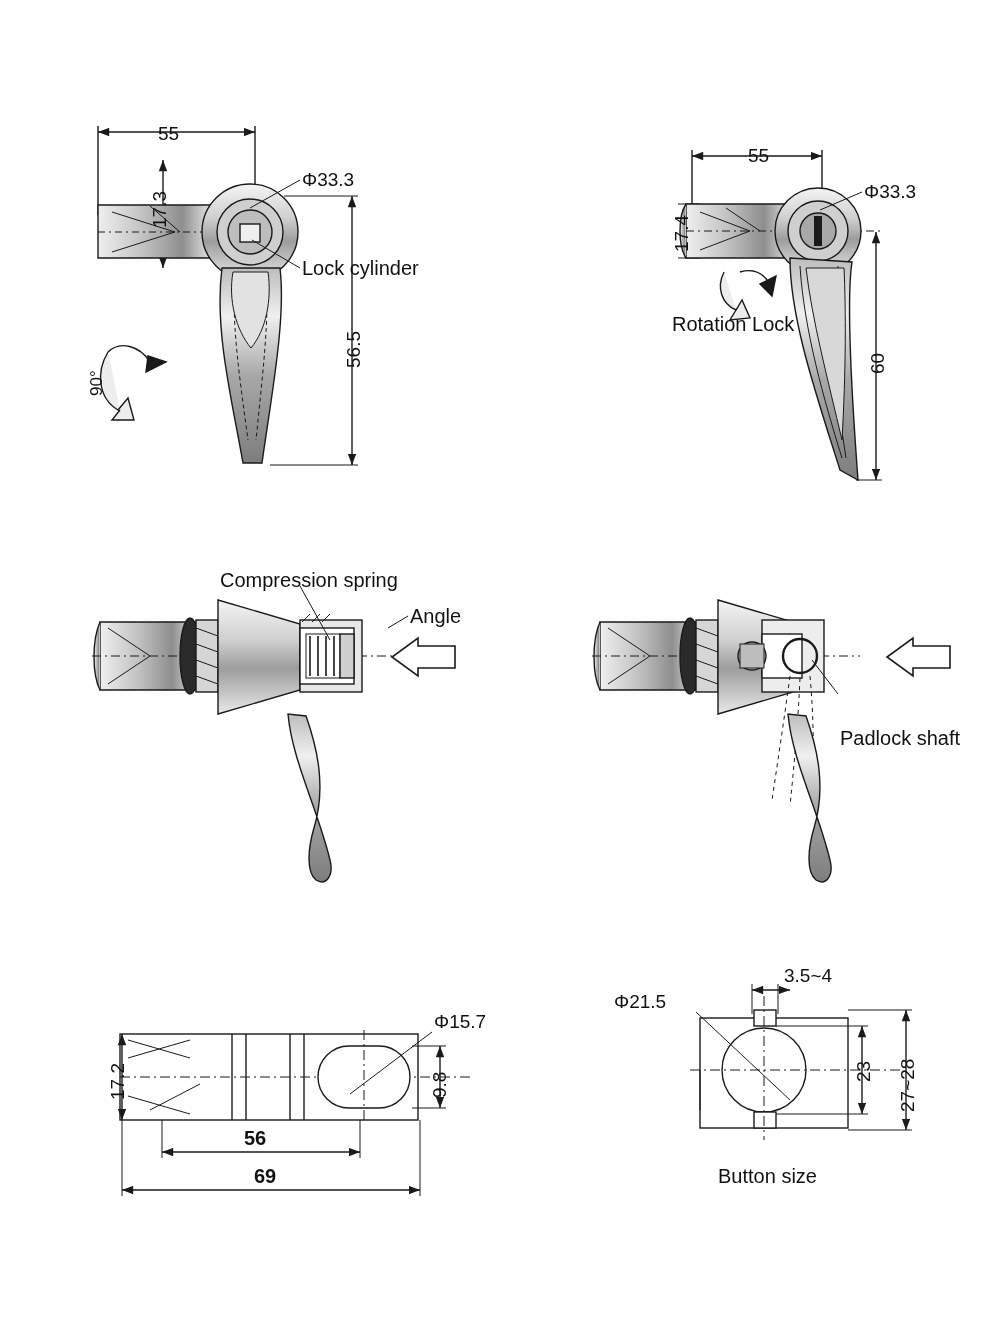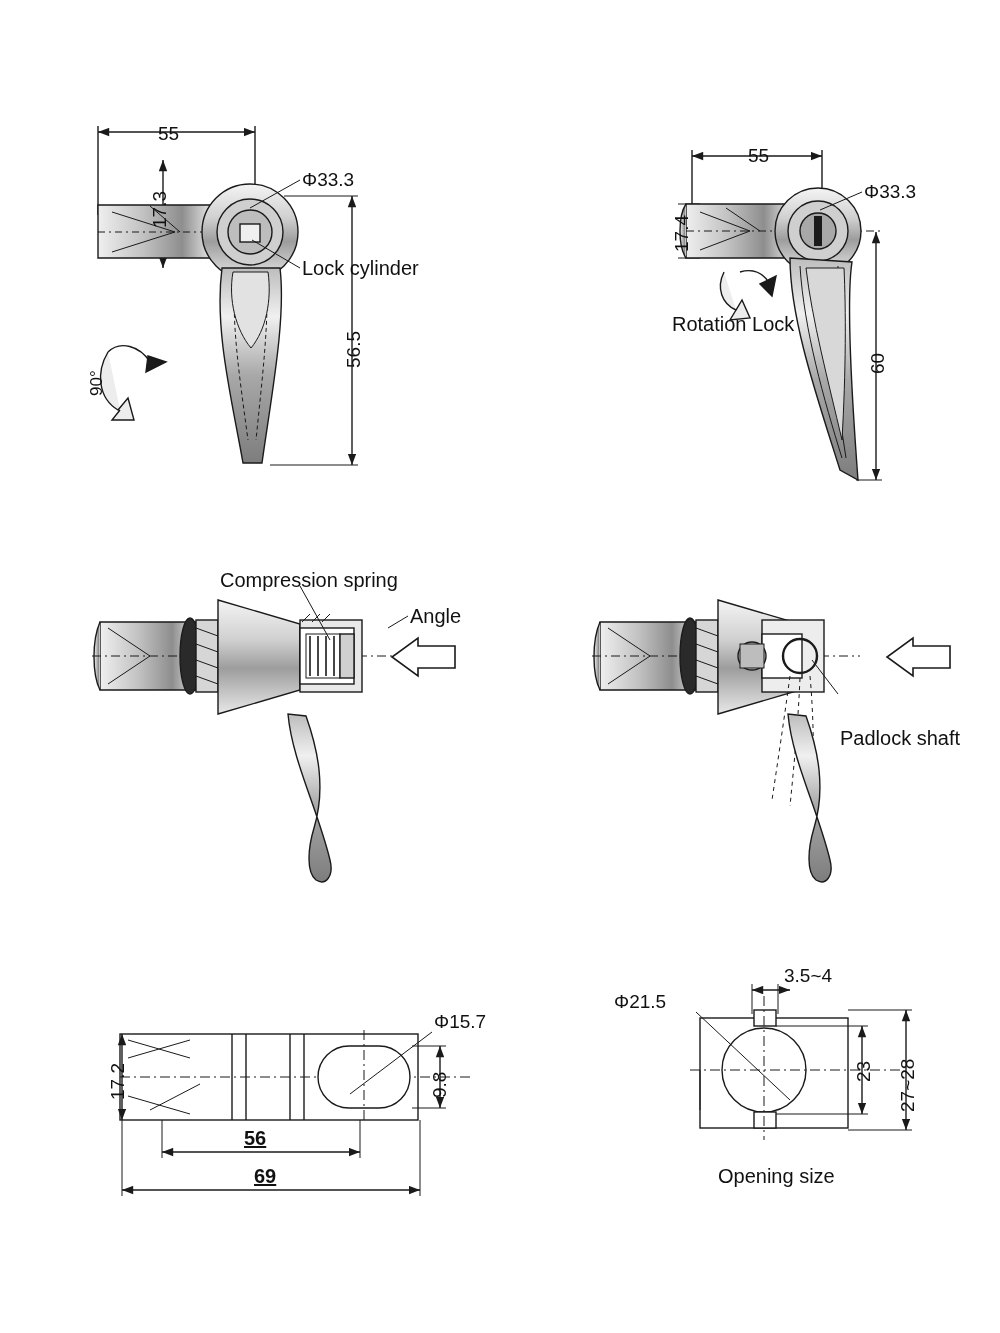--- a/index.html
+++ b/index.html
@@ -274,22 +274,22 @@
   <div class="lbl dim rot90" style="left:868px; top:374px;">60</div>
   <div class="lbl" style="left:672px; top:314px;">Rotation Lock</div>
 
   <div class="lbl" style="left:220px; top:570px;">Compression spring</div>
   <div class="lbl" style="left:410px; top:606px;">Angle</div>
   <div class="lbl" style="left:840px; top:692px;margin-top:36px;">Padlock shaft</div>
 
   <div class="lbl dim rot90" style="left:108px; top:1100px;">17.2</div>
   <div class="lbl dim" style="left:434px; top:1012px;">Φ15.7</div>
   <div class="lbl dim rot90" style="left:430px; top:1098px;">9.8</div>
-  <div class="lbl big" style="left:244px; top:1128px;text-decoration:underline;">56</div>
-  <div class="lbl big" style="left:254px; top:1166px;text-decoration:underline;">69</div>
+  <div class="lbl big" style="left:244px; top:1128px;">56</div>
+  <div class="lbl big" style="left:254px; top:1166px;">69</div>
 
   <div class="lbl dim" style="left:614px; top:992px;">Φ21.5</div>
   <div class="lbl dim" style="left:784px; top:966px;">3.5~4</div>
   <div class="lbl dim rot90" style="left:854px; top:1082px;">23</div>
   <div class="lbl dim rot90" style="left:898px; top:1112px;">27~28</div>
-  <div class="lbl" style="left:718px; top:1166px;">Opening size</div>
+  <div class="lbl" style="left:718px; top:1166px;">Button size</div>
 
 </div>
 
 </body></html>

